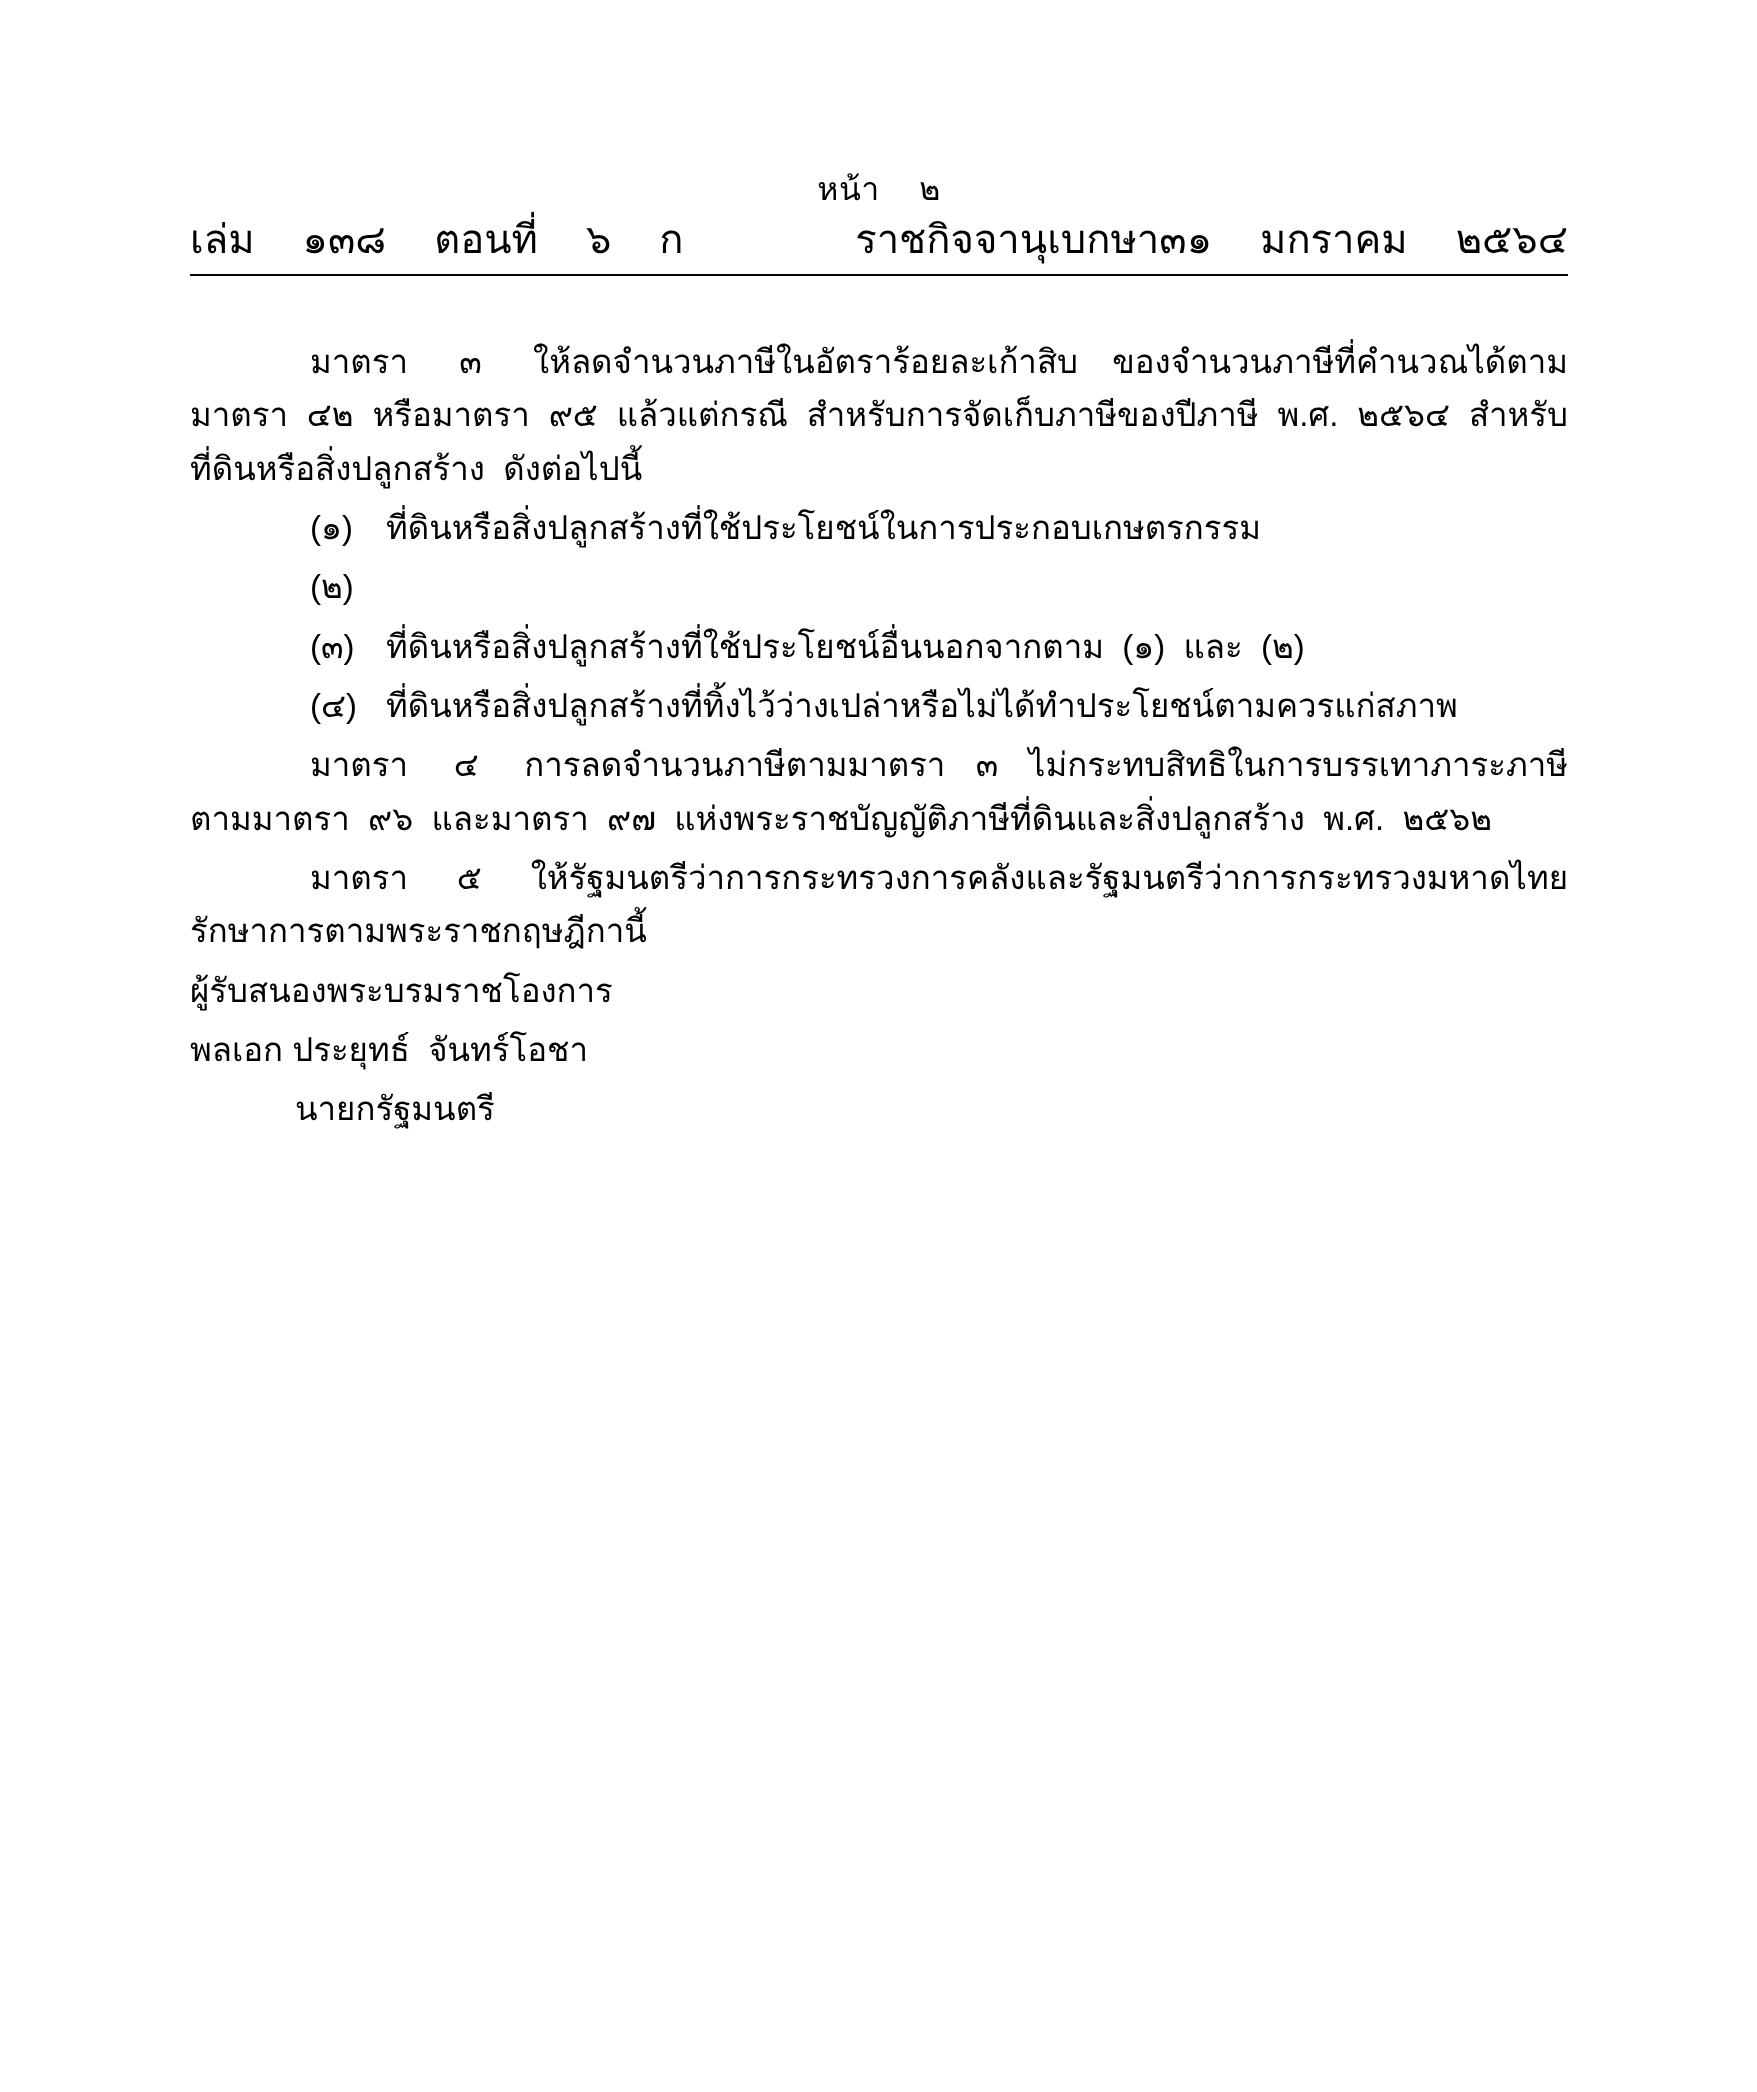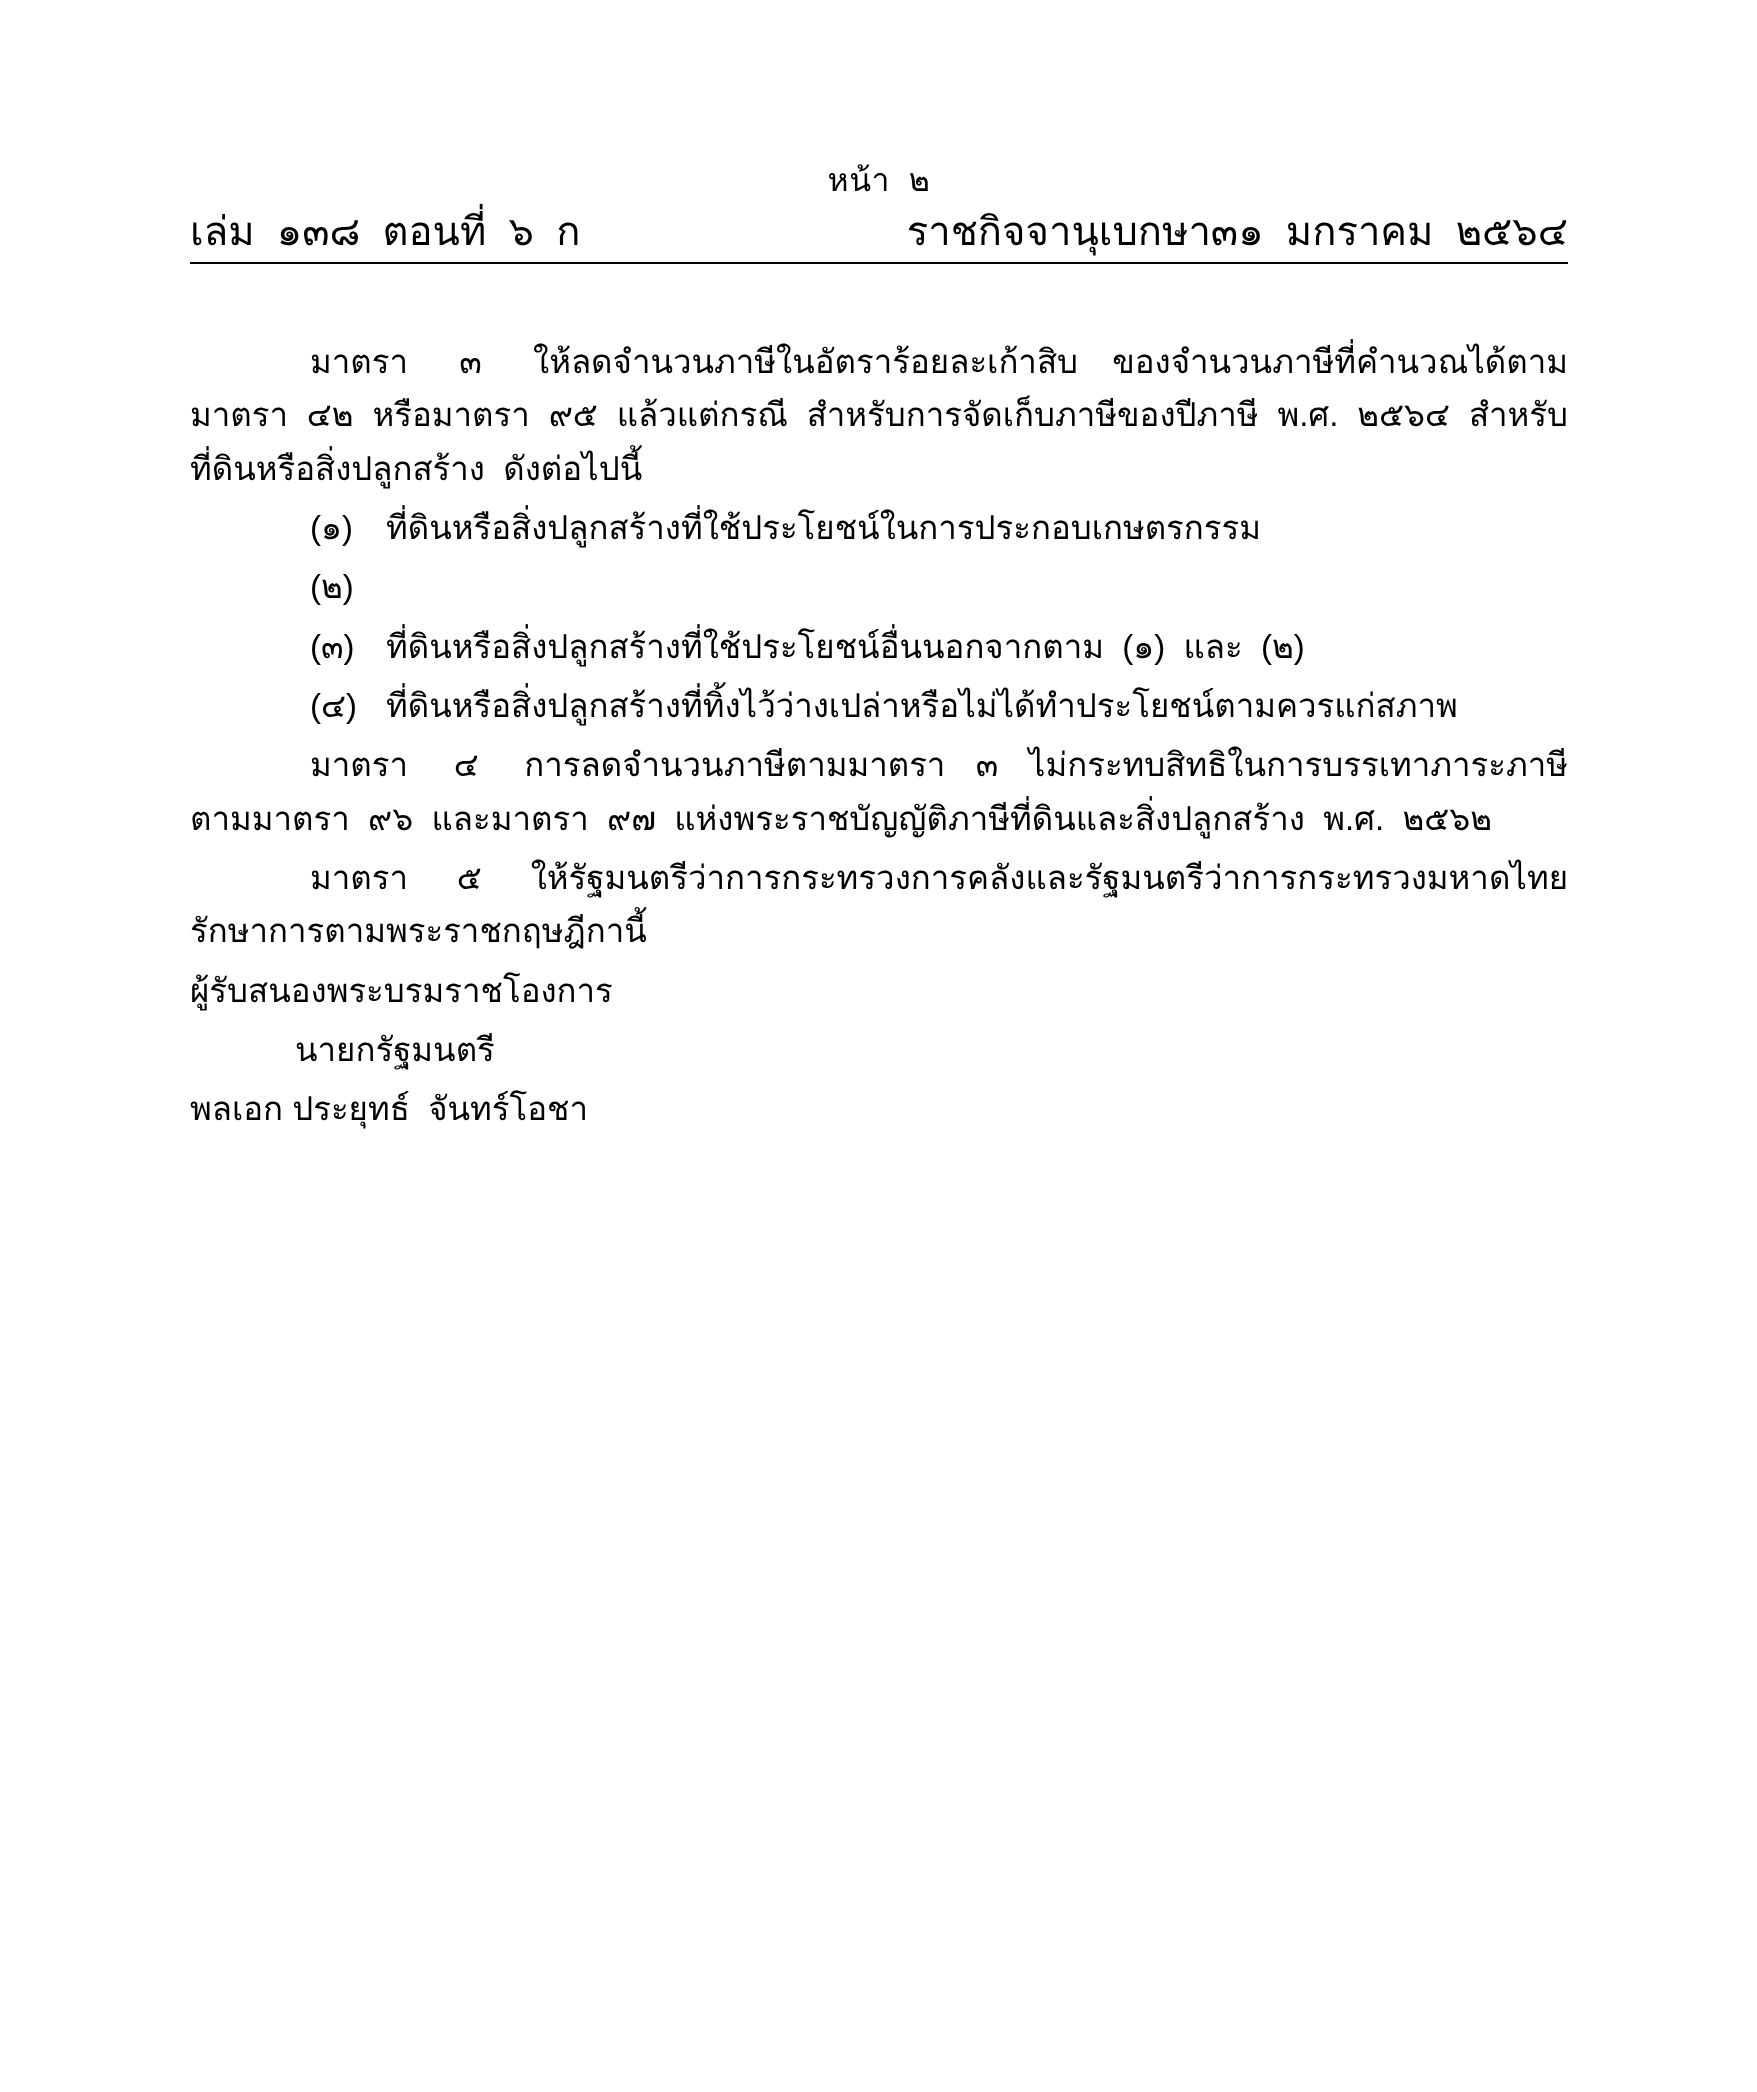--- a/index.html
+++ b/index.html
@@ -20,22 +20,23 @@
     width: 1757px;
     height: 2092px;
     box-sizing: border-box;
     padding: 0;
   }
 
   
   .header {
     position: absolute;
     left: 190px;
-    top: 160px;
+    top: 172px;
     width: 1378px;
+    font-family: Liberation Mono, monospace;
   }
   .header-page-label {
     text-align: center;
     font-size: 32px;
     line-height: 1.25;
     letter-spacing: 0.5px;
     white-space: pre;
   }
   .header-row {
     display: flex;
@@ -141,20 +142,20 @@
       <span class="list-marker">(๔)</span>
       <span class="list-body">ที่ดินหรือสิ่งปลูกสร้างที่ทิ้งไว้ว่างเปล่าหรือไม่ได้ทำประโยชน์ตามควรแก่สภาพ</span>
     </div>
 
     <p class="para indent">มาตรา   ๔   การลดจำนวนภาษีตามมาตรา  ๓  ไม่กระทบสิทธิในการบรรเทาภาระภาษีตามมาตรา  ๙๖  และมาตรา  ๙๗  แห่งพระราชบัญญัติภาษีที่ดินและสิ่งปลูกสร้าง  พ.ศ.  ๒๕๖๒</p>
 
     <p class="para indent">มาตรา   ๕   ให้รัฐมนตรีว่าการกระทรวงการคลังและรัฐมนตรีว่าการกระทรวงมหาดไทยรักษาการตามพระราชกฤษฎีกานี้</p>
 
     <div class="signoff">
       <p class="signoff-line">ผู้รับสนองพระบรมราชโองการ</p>
+      <p class="signoff-line">พลเอก ประยุทธ์  จันทร์โอชา</p>
       <p class="signoff-line pm-title">นายกรัฐมนตรี</p>
-      <p class="signoff-line">พลเอก ประยุทธ์  จันทร์โอชา</p>
     </div>
 
   </div>
 
 </div>
 
 
 </body></html>

